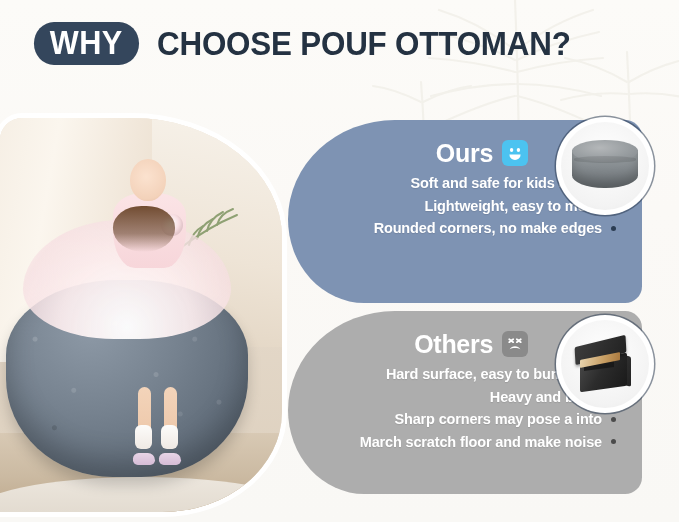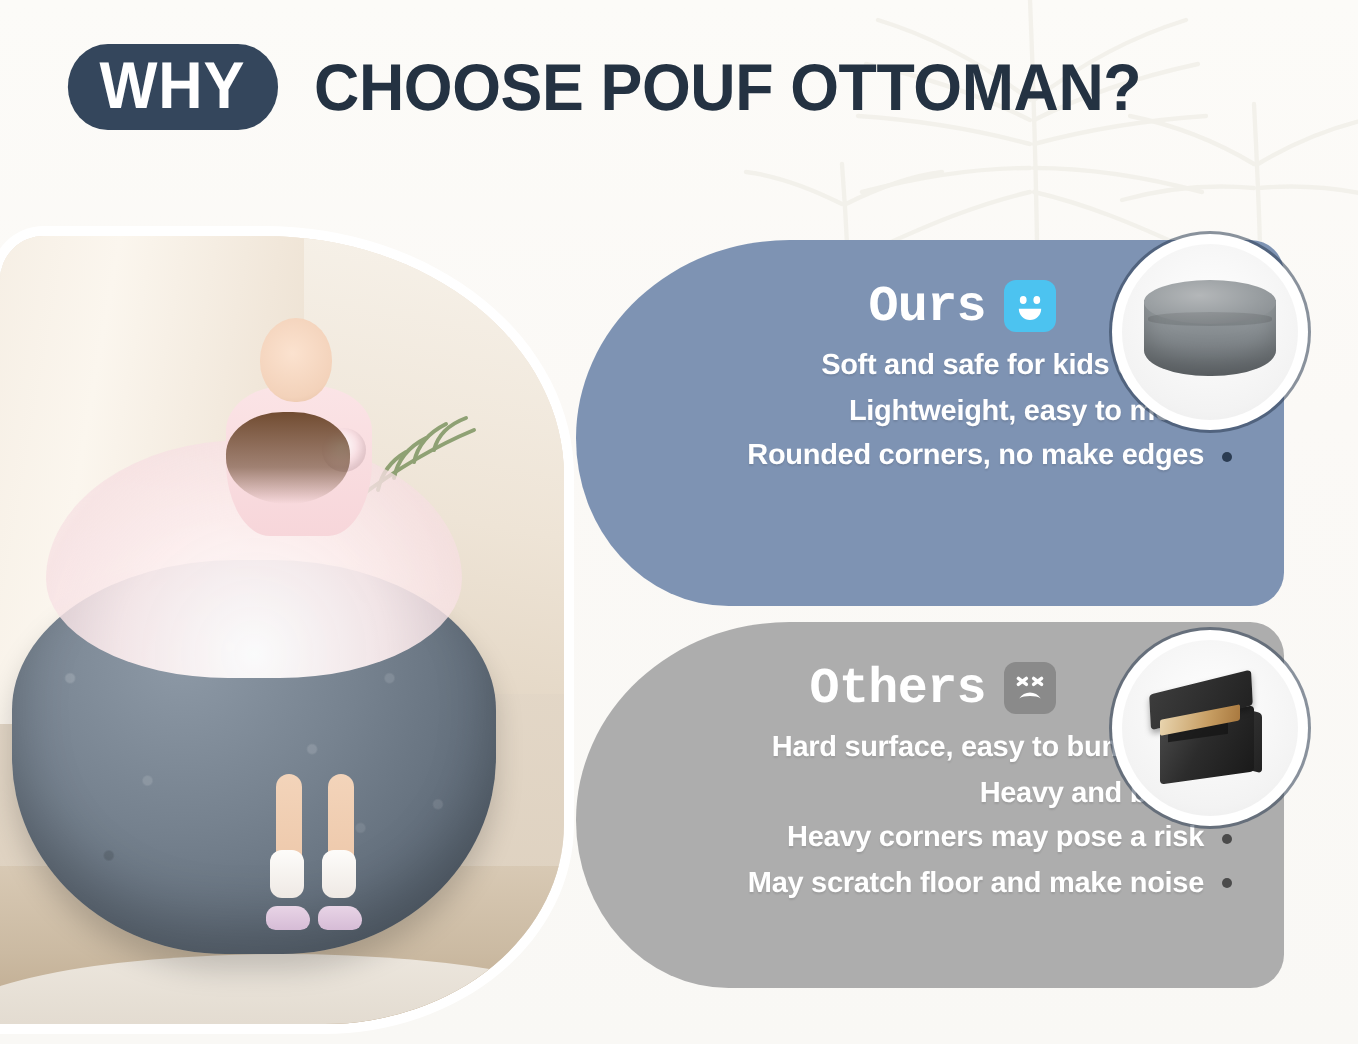--- a/index.html
+++ b/index.html
@@ -268,21 +268,20 @@
     margin-right: 88px;
     margin-top: 6px;
     margin-bottom: 6px;
   }
   .panel-title {
     color: #ffffff;
     font-size: 25px;
     font-weight: bold;
     letter-spacing: -0.3px;
     line-height: 1;
-    font-family: Liberation Mono, monospace;
   }
   .face-icon {
     width: 26px;
     height: 26px;
     border-radius: 6px;
     display: flex;
     align-items: center;
     justify-content: center;
   }
   .face-icon.happy { background: #4cc3f0; }
@@ -535,25 +534,25 @@
       <ul class="bullets">
         <li class="bullet">
           <span>Hard surface, easy to bump into</span>
           <span class="dot"></span>
         </li>
         <li class="bullet">
           <span>Heavy and bulky</span>
           <span class="dot"></span>
         </li>
         <li class="bullet">
-          <span>Heavy corners may pose a risk</span>
-          <span class="dot"></span>
-        </li>
-        <li class="bullet">
-          <span>May scratch floor and make noise</span>
+          <span>Sharp corners may pose a into</span>
+          <span class="dot"></span>
+        </li>
+        <li class="bullet">
+          <span>March scratch floor and make noise</span>
           <span class="dot"></span>
         </li>
       </ul>
     </div>
   </div>
 
   <div class="thumb others-thumb">
     <div class="thumb-inner">
       <div class="mini-box">
         <div class="body-right"></div>

